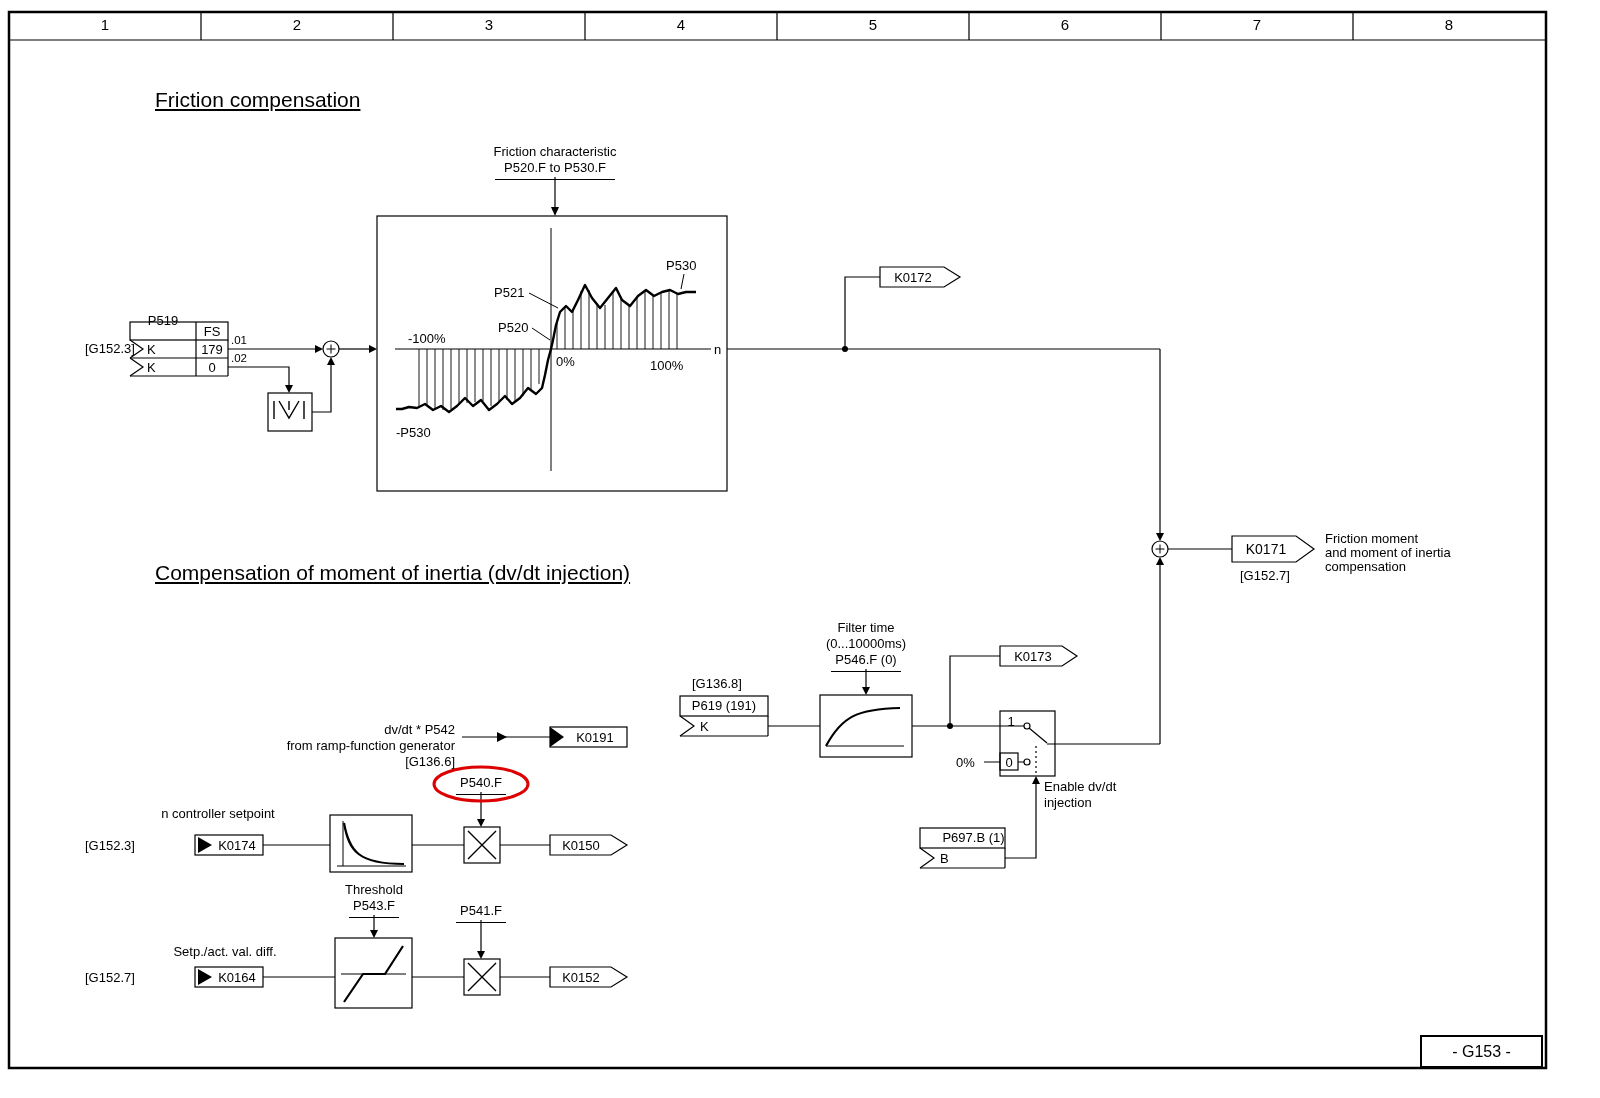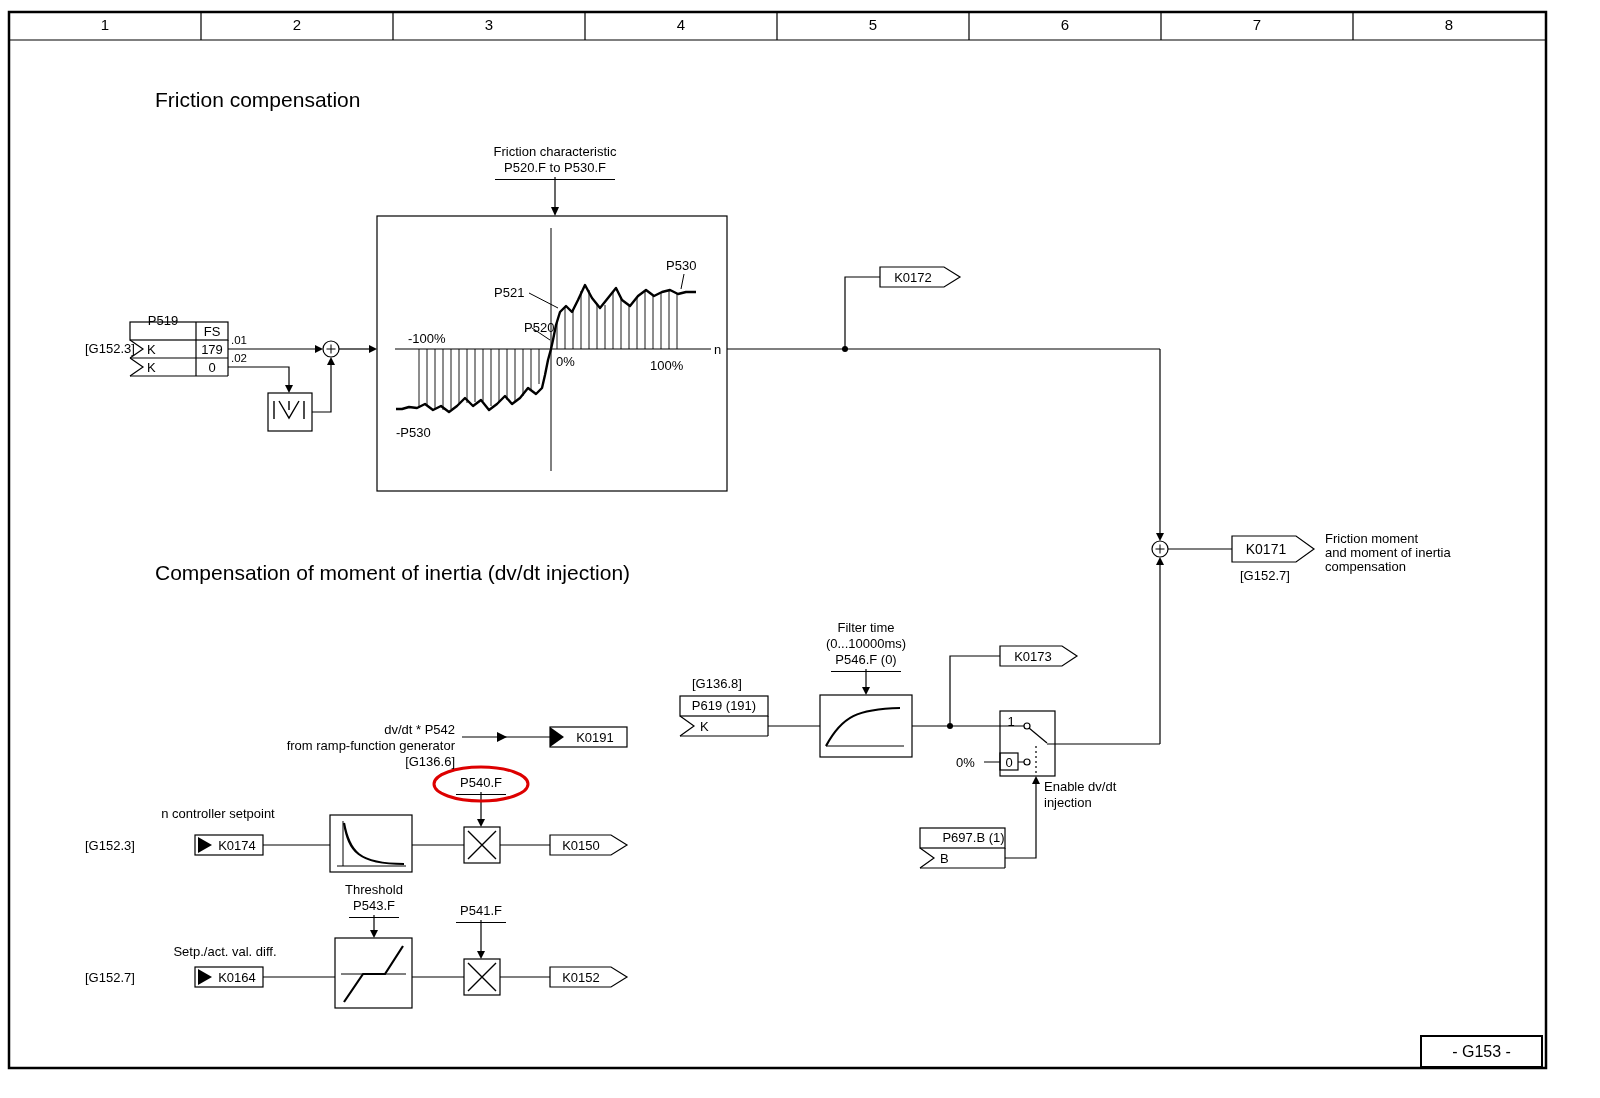--- a/index.html
+++ b/index.html
@@ -5,21 +5,21 @@
   *{margin:0;padding:0;box-sizing:border-box}
   html,body{background:#ffffff}
   body{font-family:"Liberation Sans",sans-serif;color:#000}
   .sheet{position:relative;width:1600px;height:1098px;background:#fff;overflow:hidden}
   svg{position:absolute;left:0;top:0}
   .lbl{position:absolute;font-size:13px;line-height:15px;white-space:nowrap;color:#000}
   .c{text-align:center}
   .r{text-align:right}
   .u{border-bottom:1.2px solid #000;padding-bottom:4px}
   .small{font-size:11.5px;line-height:13px}
-  .title{position:absolute;font-size:21px;line-height:24px;white-space:nowrap}
+  .title{position:absolute;font-size:21px;line-height:24px;text-decoration:underline;white-space:nowrap}
   .col{position:absolute;top:16px;width:40px;text-align:center;font-size:15px;line-height:18px}
   .doc{font-size:16px;line-height:22px}
 </style>
 </head>
 <body>
 
 <div class="sheet">
 
   <svg width="1600" height="1098" viewBox="0 0 1600 1098">
     <g stroke="#000" fill="none" stroke-width="1.2">
@@ -171,21 +171,21 @@
 
   <div class="lbl c" style="left:480px;top:144px;width:150px">Friction characteristic</div>
   <div class="lbl c u" style="left:495px;top:160px;width:120px">P520.F to P530.F</div>
 
   <div class="lbl" style="left:408px;top:331px">-100%</div>
   <div class="lbl" style="left:556px;top:354px">0%</div>
   <div class="lbl" style="left:650px;top:358px">100%</div>
   <div class="lbl" style="left:714px;top:342px">n</div>
   <div class="lbl" style="left:666px;top:258px">P530</div>
   <div class="lbl" style="left:494px;top:285px">P521</div>
-  <div class="lbl" style="left:524px;top:320px">P520</div>
+  <div class="lbl" style="left:498px;top:320px">P520</div>
   <div class="lbl" style="left:396px;top:425px">-P530</div>
 
   <div class="lbl" style="left:85px;top:341px">[G152.3]</div>
   <div class="lbl c" style="left:130px;top:313px;width:66px">P519</div>
   <div class="lbl c" style="left:196px;top:324px;width:32px">FS</div>
   <div class="lbl" style="left:147px;top:342px">K</div>
   <div class="lbl c" style="left:196px;top:342px;width:32px">179</div>
   <div class="lbl small" style="left:231px;top:334px">.01</div>
   <div class="lbl" style="left:147px;top:360px">K</div>
   <div class="lbl c" style="left:196px;top:360px;width:32px">0</div>

